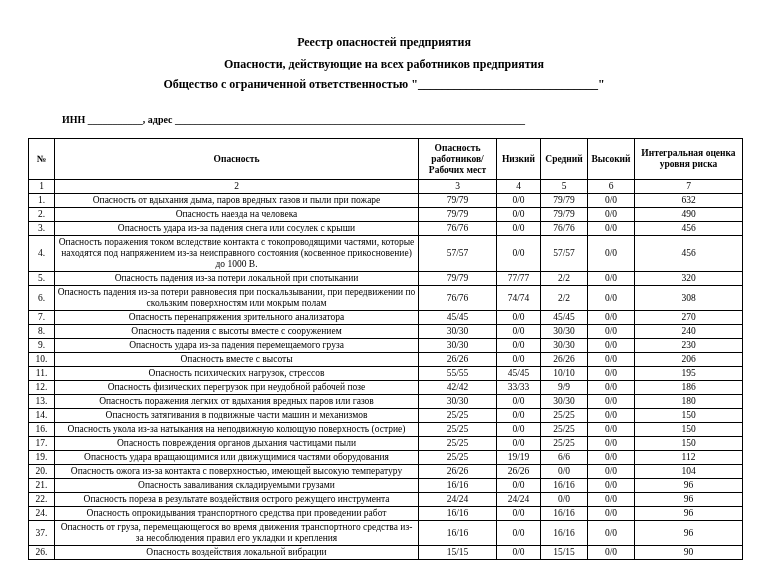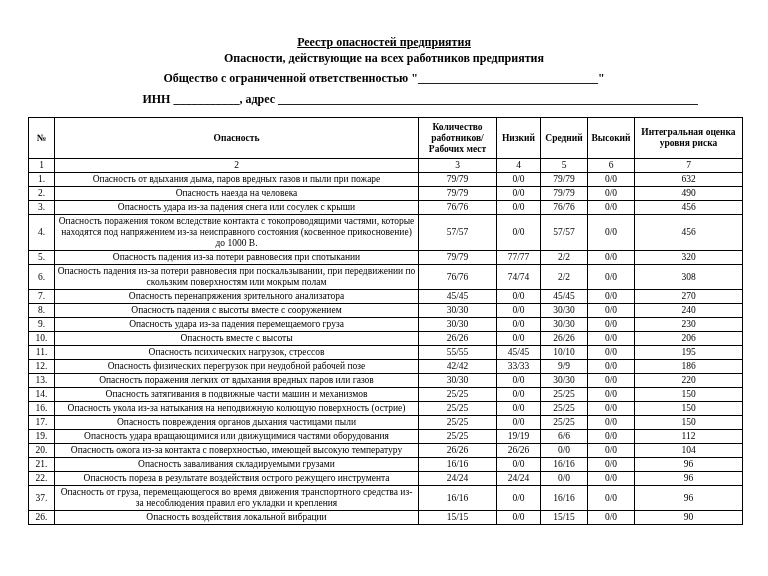--- a/index.html
+++ b/index.html
@@ -6,26 +6,26 @@
   body {
     width:768px; height:576px; background:#ffffff; color:#000;
     font-family:"Liberation Serif","DejaVu Serif",serif;
     overflow:hidden;
   }
   .doc-header { padding-top:32px; }
   .title-line {
     text-align:center; font-weight:bold; font-size:12px; line-height:16px;
     white-space:nowrap;
   }
-  .title-1 { margin-top:2px;text-decoration:underline; }
-  .title-2 { }
+  .title-1 { margin-top:2px; }
+  .title-2 { margin-top:6px; }
   .title-3 { margin-top:4px; }
   .inn-line {
-    font-weight:bold; font-size:12px; line-height:16px; margin-top:5px;
-    margin-left:62px; margin-right:70px; white-space:nowrap; overflow:hidden;text-align:right;
+    font-weight:bold; font-size:10px; line-height:16px; margin-top:20px;
+    margin-left:62px; margin-right:70px; white-space:nowrap; overflow:hidden;
   }
   .blank { letter-spacing:0; }
   table.hazards {
     border-collapse:collapse; table-layout:fixed;
     margin:10px 0 0 28px; width:714px;
   }
   table.hazards td, table.hazards th {
     border:1px solid #000;
     font-size:9.5px; line-height:11px;
     padding:1px 2px;
@@ -59,21 +59,21 @@
         <col style="width:78px">
       <col style="width:44px">
         <col style="width:47px">
         <col style="width:47px">
       <col style="width:108px">
     </colgroup>
     <thead>
       <tr class="head-row">
         <th>№</th>
         <th class="h-hazard">Опасность</th>
-        <th>Количество работников/ Рабочих мест</th>
+        <th>Опасность работников/ Рабочих мест</th>
         <th>Низкий</th>
         <th>Средний</th>
         <th>Высокий</th>
         <th>Интегральная оценка уровня риска</th>
       </tr>
       <tr class="colnum-row">
         <td>1</td>
         <td>2</td>
         <td>3</td>
         <td>4</td>
@@ -118,21 +118,21 @@
     <td class="c-hazard">Опасность поражения током вследствие контакта с токопроводящими частями, которые находятся под напряжением из-за неисправного состояния (косвенное прикосновение) до 1000 В.</td>
     <td>57/57</td>
     <td>0/0</td>
     <td>57/57</td>
     <td>0/0</td>
     <td>456</td>
   </tr>
 
   <tr>
     <td class="c-num">5.</td>
-    <td class="c-hazard">Опасность падения из-за потери равновесия при спотыкании</td>
+    <td class="c-hazard">Опасность падения из-за потери локальной при спотыкании</td>
     <td>79/79</td>
     <td>77/77</td>
     <td>2/2</td>
     <td>0/0</td>
     <td>320</td>
   </tr>
 
   <tr>
     <td class="c-num">6.</td>
     <td class="c-hazard">Опасность падения из-за потери равновесия при поскальзывании, при передвижении по скользким поверхностям или мокрым полам</td>
@@ -203,21 +203,21 @@
     <td>186</td>
   </tr>
 
   <tr>
     <td class="c-num">13.</td>
     <td class="c-hazard">Опасность поражения легких от вдыхания вредных паров или газов</td>
     <td>30/30</td>
     <td>0/0</td>
     <td>30/30</td>
     <td>0/0</td>
-    <td>220</td>
+    <td>180</td>
   </tr>
 
   <tr>
     <td class="c-num">14.</td>
     <td class="c-hazard">Опасность затягивания в подвижные части машин и механизмов</td>
     <td>25/25</td>
     <td>0/0</td>
     <td>25/25</td>
     <td>0/0</td>
     <td>150</td>
@@ -279,20 +279,29 @@
     <td class="c-num">22.</td>
     <td class="c-hazard">Опасность пореза в результате воздействия острого режущего инструмента</td>
     <td>24/24</td>
     <td>24/24</td>
     <td>0/0</td>
     <td>0/0</td>
     <td>96</td>
   </tr>
 
 
+  <tr>
+    <td class="c-num">24.</td>
+    <td class="c-hazard">Опасность опрокидывания транспортного средства при проведении работ</td>
+    <td>16/16</td>
+    <td>0/0</td>
+    <td>16/16</td>
+    <td>0/0</td>
+    <td>96</td>
+  </tr>
 
   <tr>
     <td class="c-num">37.</td>
     <td class="c-hazard">Опасность от груза, перемещающегося во время движения транспортного средства из-за несоблюдения правил его укладки и крепления</td>
     <td>16/16</td>
     <td>0/0</td>
     <td>16/16</td>
     <td>0/0</td>
     <td>96</td>
   </tr>

